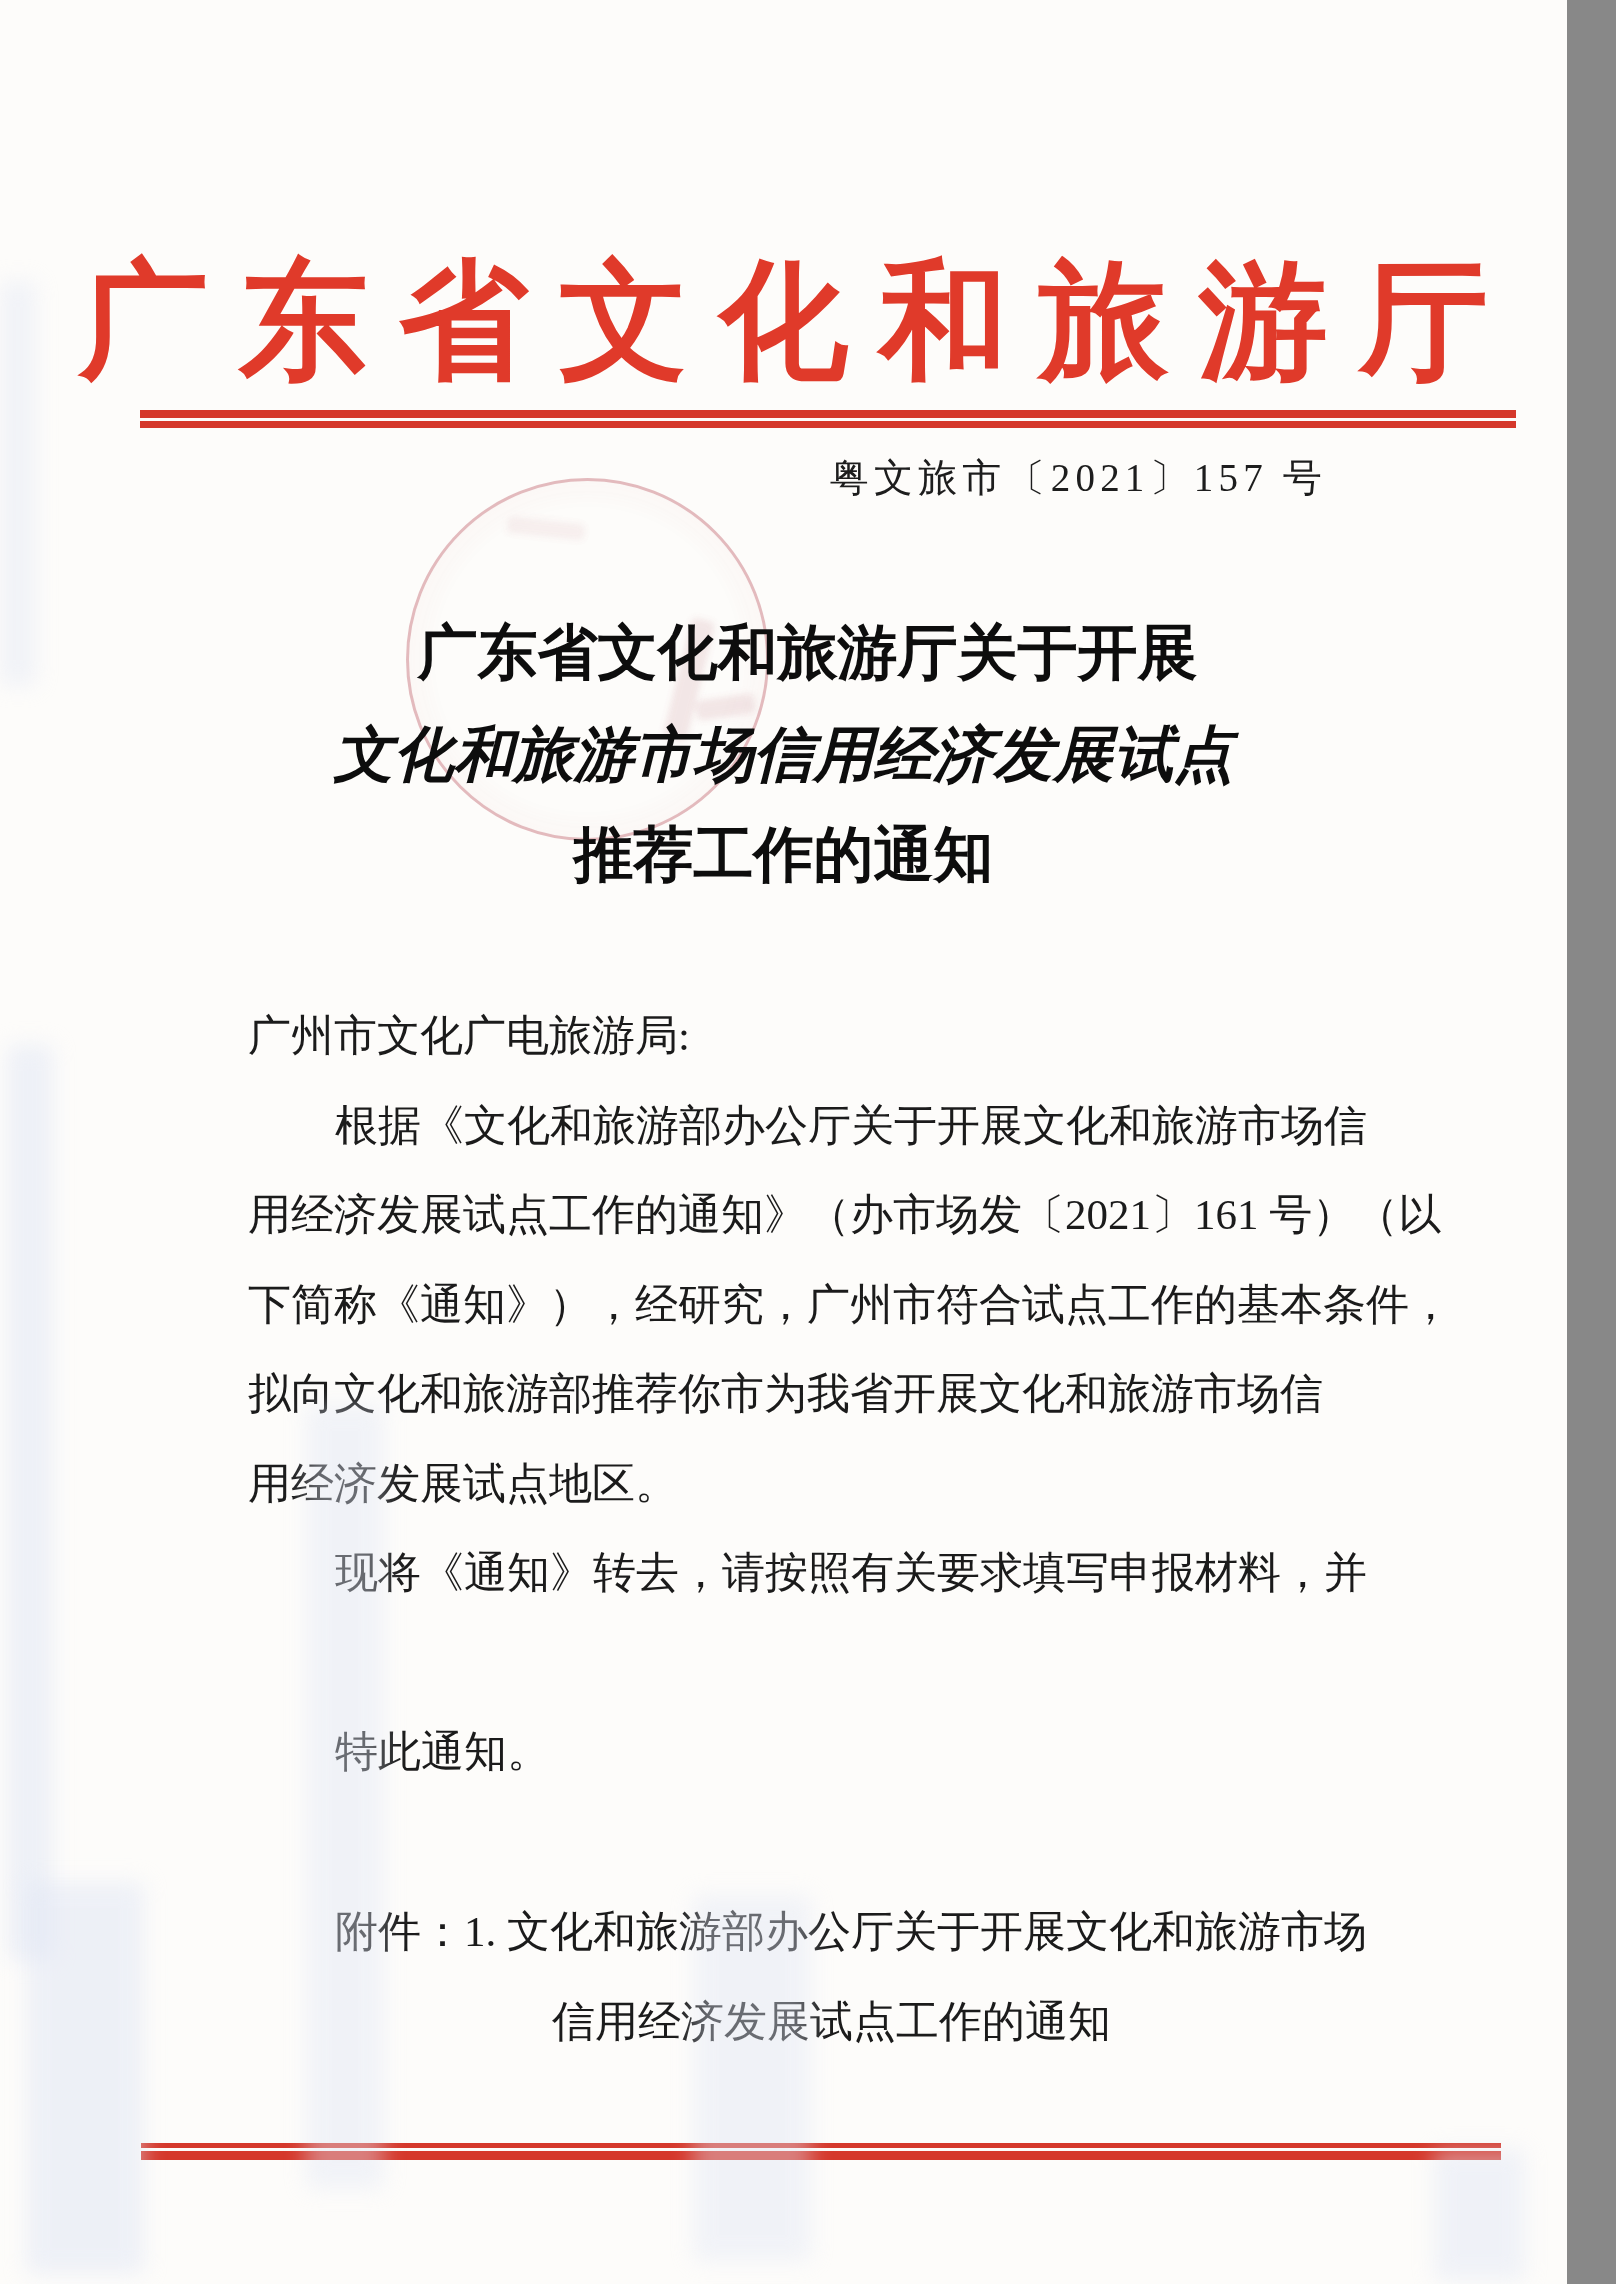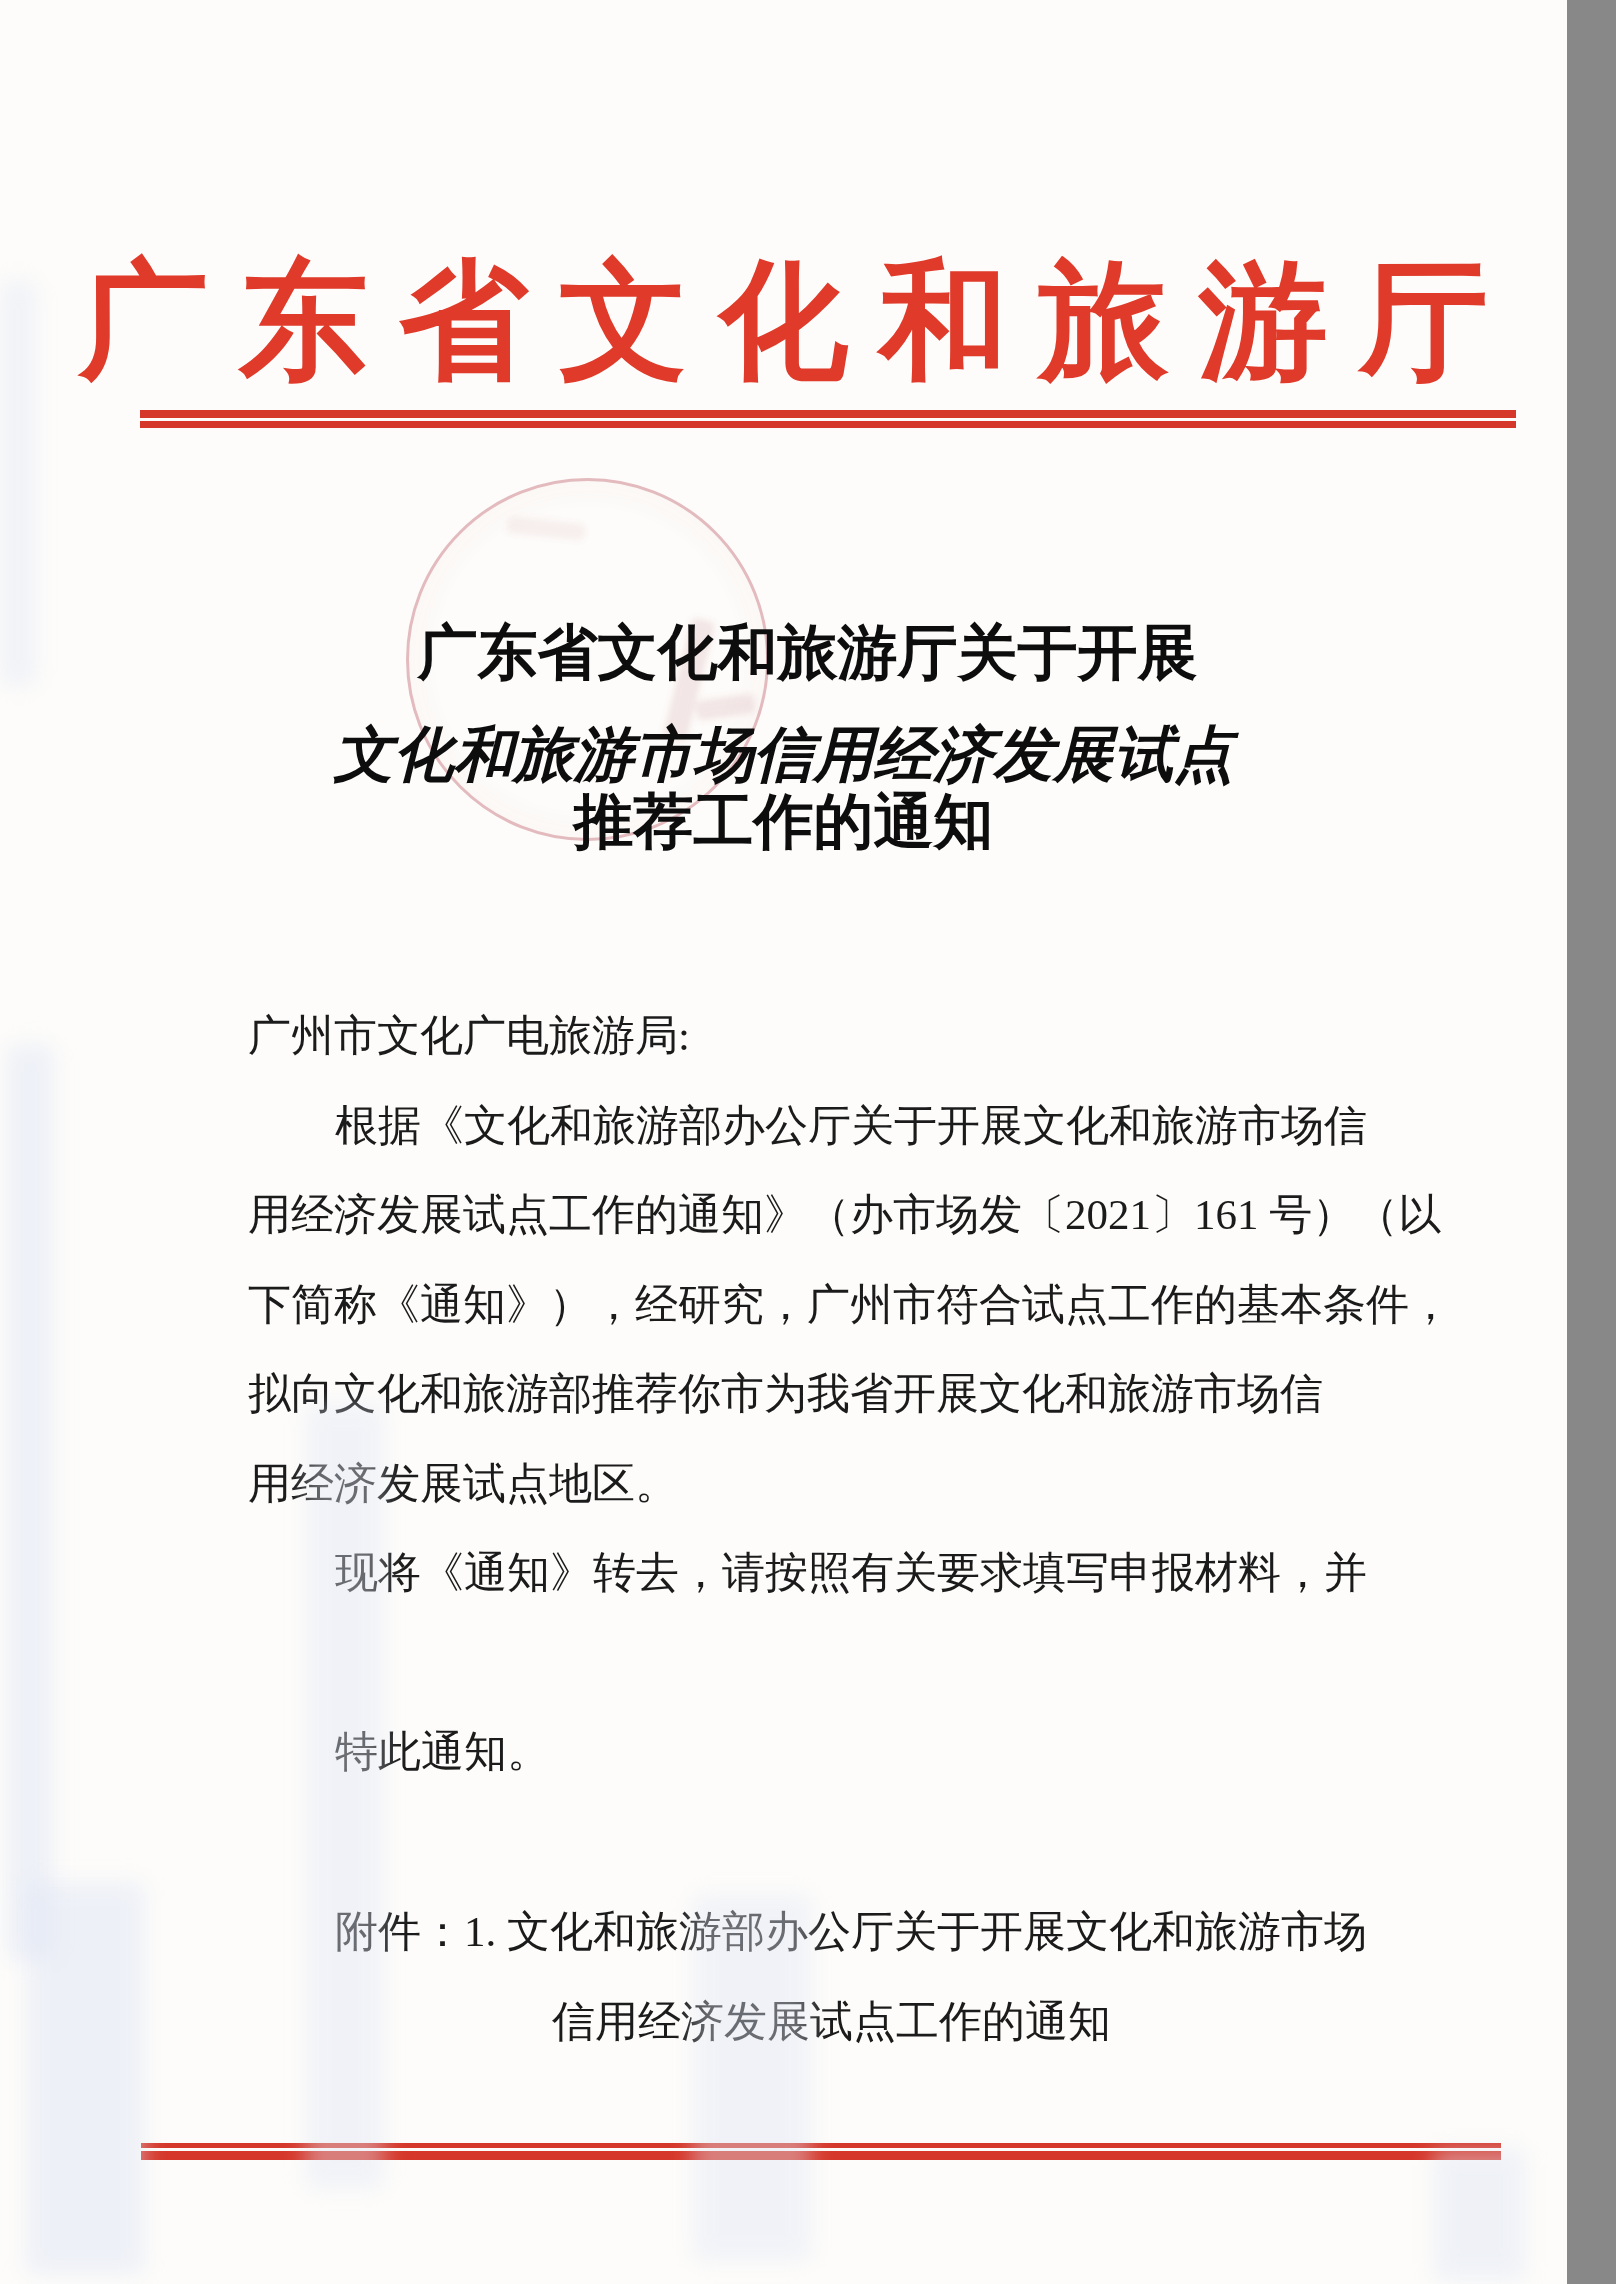--- a/index.html
+++ b/index.html
@@ -43,21 +43,21 @@
   .seal-mark.m1{left:268px;top:137px;width:23.5px;height:124px;transform:rotate(14deg);}
   .seal-mark.m2{left:287px;top:216px;width:59px;height:19.6px;transform:rotate(-8deg);}
   .seal-mark.m3{left:98px;top:39px;width:78px;height:17px;transform:rotate(6deg);opacity:.6;}
   
   .doc-title{position:absolute;left:0;right:0;}
   .title-line{
     position:absolute;left:0;right:0;text-align:center;
     font-size:60px;font-weight:bold;line-height:68px;
     color:#0d0d0d;letter-spacing:0;white-space:nowrap;
   }
-  .tl1{top:619px;padding-left:48px;} .tl2{top:721px;font-style:italic;} .tl3{top:788px;}
+  .tl1{top:619px;padding-left:48px;} .tl2{top:721px;font-style:italic;} .tl3{top:821px;}
   
   .bline{
     position:absolute;left:248px;
     font-size:43px;line-height:60px;letter-spacing:0;
     white-space:nowrap;color:#1b1b1b;text-align:right;
   }
   .indent{left:335px;}
   .y0{top:1006px;} .y1{top:1096px;} .y2{top:1185px;} .y3{top:1275px;}
   .y4{top:1364px;} .y5{top:1454px;} .y6{top:1543px;} .y7{top:1633px;}
   .y8{top:1722px;}
@@ -79,20 +79,21 @@
 </head>
 <body>
 
 <div class="page">
 
   <div class="letterhead">广东省文化和旅游厅</div>
 
   <div class="rule rule-h-thick"></div>
   <div class="rule rule-h-thin"></div>
 
+  <div class="doc-number">粤文旅市〔2021〕157 号</div>
 
   <div class="seal">
     <div class="seal-mark m1"></div>
     <div class="seal-mark m2"></div>
     <div class="seal-mark m3"></div>
   </div>
 
   <div class="doc-title">
     <div class="title-line tl1">广东省文化和旅游厅关于开展</div>
     <div class="title-line tl2">文化和旅游市场信用经济发展试点</div>

